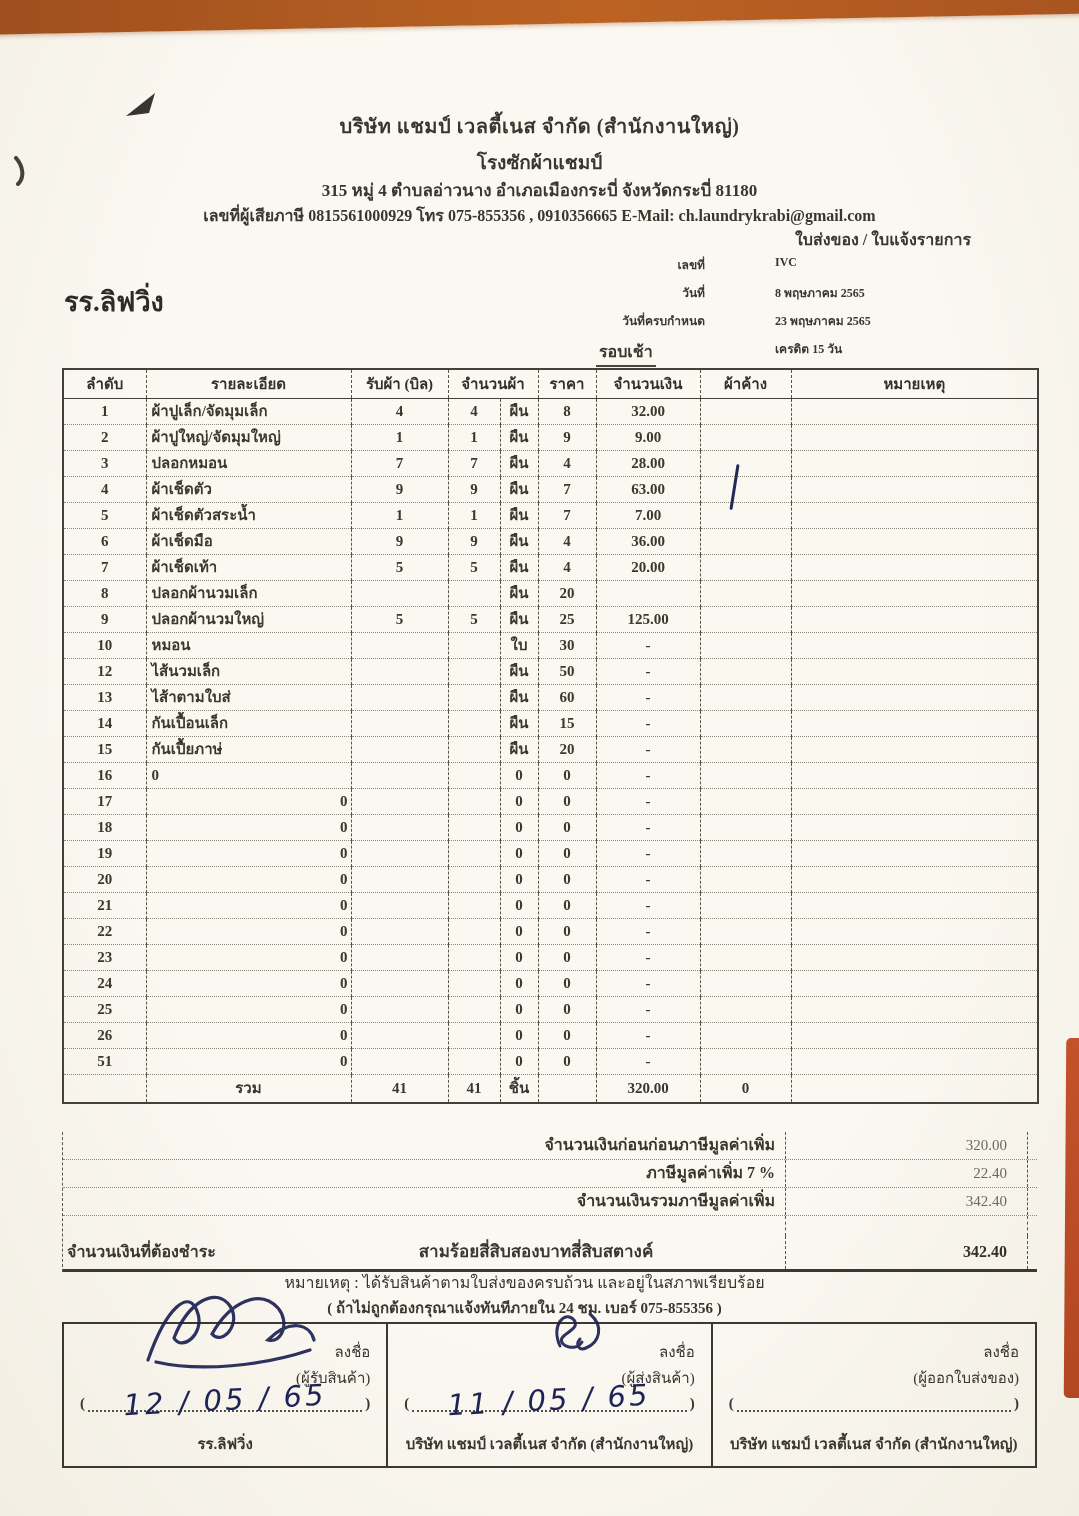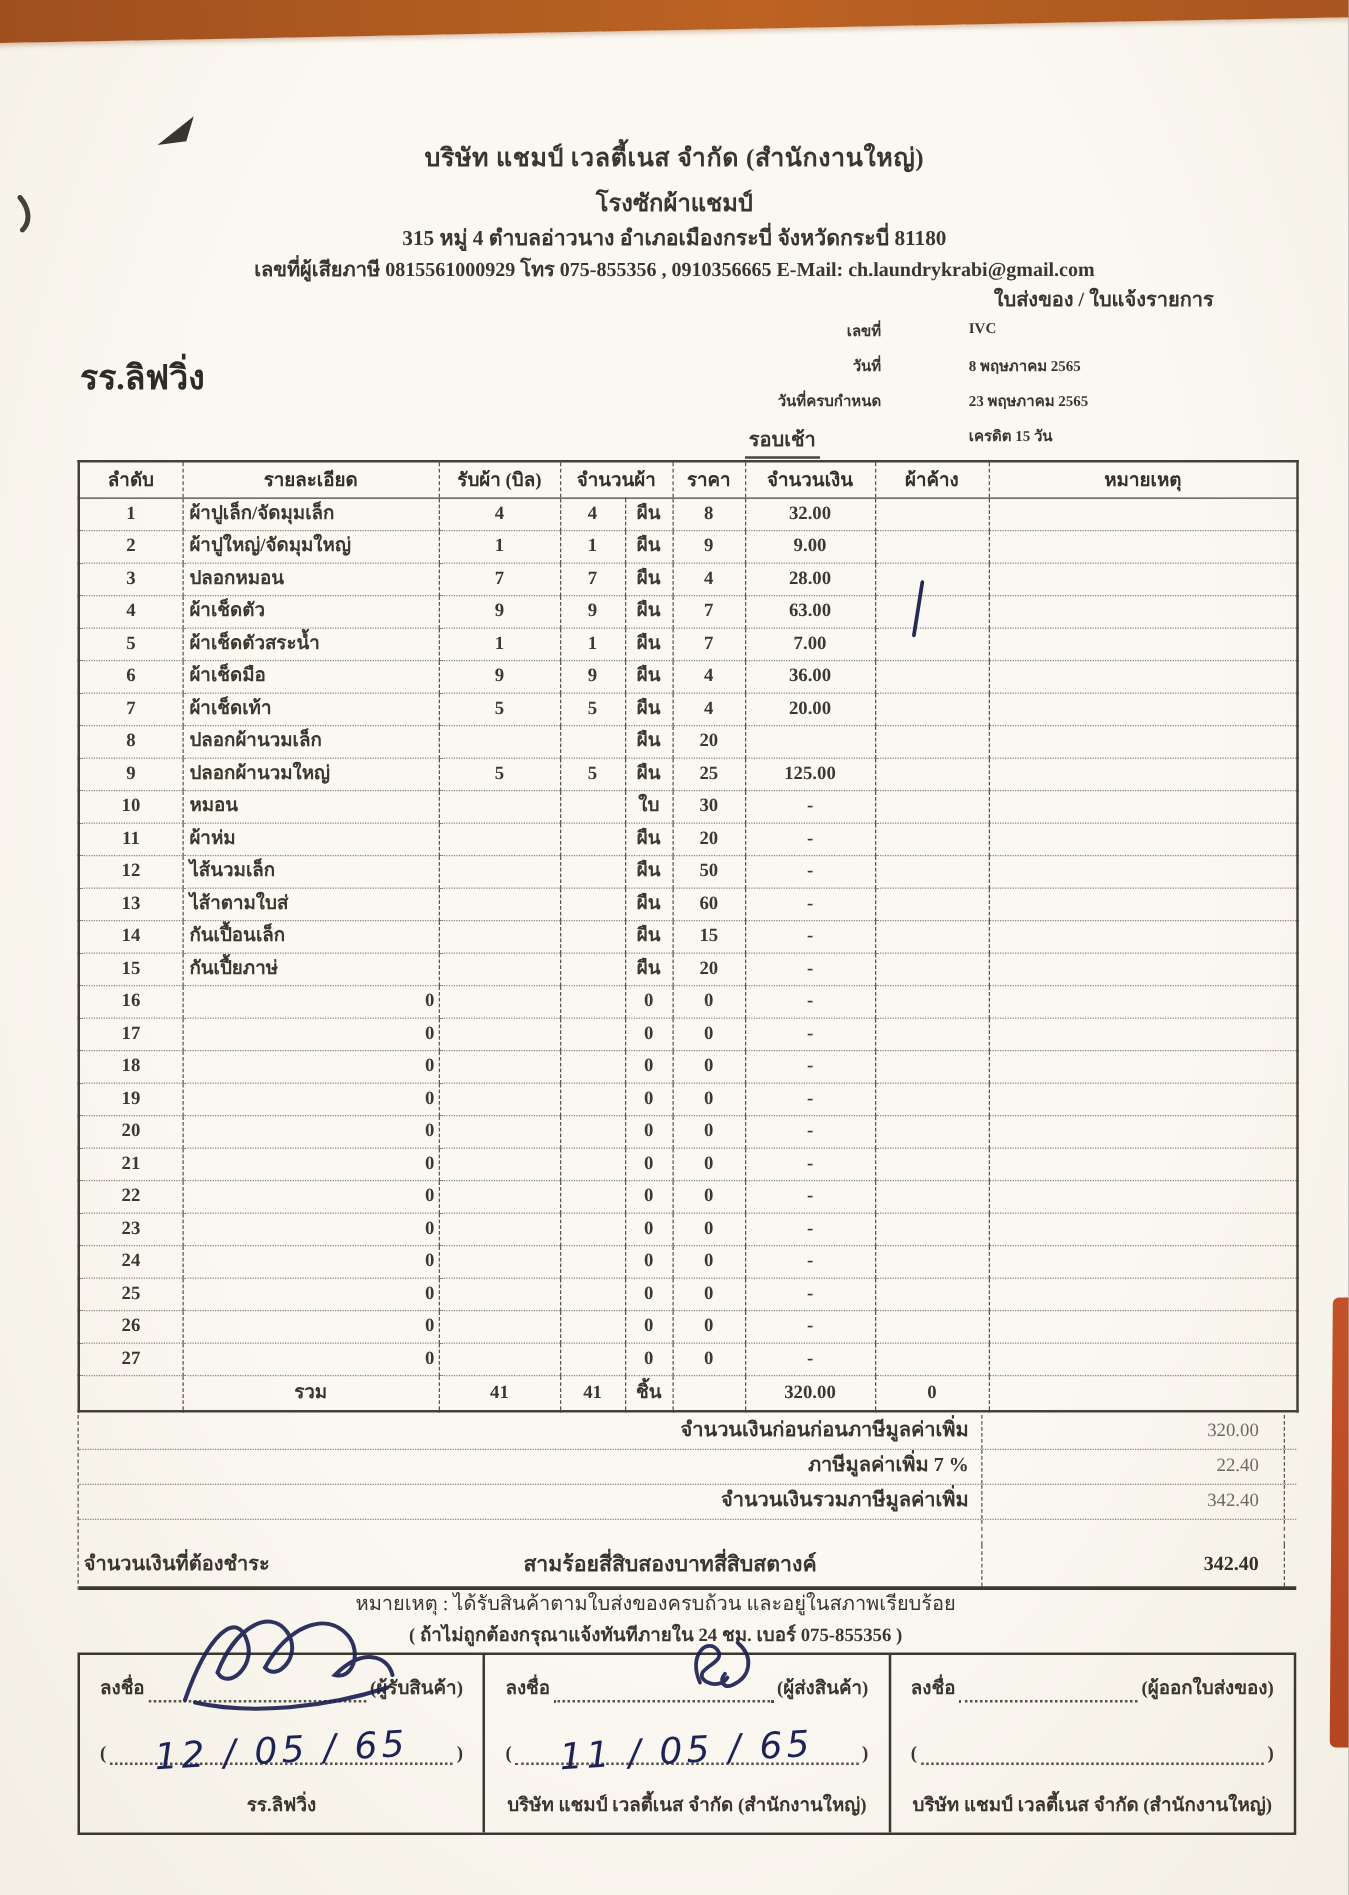--- a/index.html
+++ b/index.html
@@ -65,21 +65,21 @@
   .due-end{width:9px;}
 
   .note1{position:absolute;left:0;right:30px;top:1270px;text-align:center;font-weight:normal;font-size:16px;}
   .note2{position:absolute;left:0;right:30px;top:1296px;text-align:center;font-weight:bold;font-size:15px;}
 
   
   .sig-strip{position:absolute;left:62px;top:1322px;width:975px;height:146px;
     border:2px solid #3b3831;display:flex;box-sizing:border-box;}
   .sig-box{flex:1;padding:16px 16px 8px;position:relative;}
   .sig-box + .sig-box{border-left:2px solid #3b3831;}
-  .sig-line1{display:flex;align-items:flex-end;font-weight:bold;font-size:15px;height:22px;}
+  .sig-line1{display:flex;align-items:flex-end;font-weight:normal;font-size:15px;height:22px;flex-direction:column;}
   .sig-line2{display:flex;align-items:flex-end;margin-top:24px;font-weight:bold;font-size:15px;height:26px;}
   .sig-line3{text-align:center;font-weight:bold;font-size:15px;margin-top:20px;white-space:nowrap;}
   .leader{flex:1;border-bottom:2px dotted #55504a;margin:0 3px;height:16px;position:relative;}
   .hand-date{position:absolute;left:50%;bottom:-7px;transform:translateX(-50%) rotate(-3deg);
     font-size:29px;color:#1d2355;font-family:"DejaVu Sans",sans-serif;font-style:italic;
     letter-spacing:3px;white-space:nowrap;font-weight:normal;}
 
   
   .overlay{position:absolute;}
   .pending-stroke{left:733px;top:464px;width:3px;height:46px;background:#232a58;
@@ -251,31 +251,20 @@
           <td class="c-desc">หมอน</td>
           <td class="c-bill"></td>
           <td class="c-qty"></td>
           <td class="c-unit">ใบ</td>
           <td class="c-price">30</td>
           <td class="c-amount">-</td>
           <td class="c-pending"></td>
           <td class="c-note"></td>
         </tr>
         <tr>
-          <td class="c-no">11</td>
-          <td class="c-desc">ผ้าห่ม</td>
-          <td class="c-bill"></td>
-          <td class="c-qty"></td>
-          <td class="c-unit">ผืน</td>
-          <td class="c-price">20</td>
-          <td class="c-amount">-</td>
-          <td class="c-pending"></td>
-          <td class="c-note"></td>
-        </tr>
-        <tr>
           <td class="c-no">12</td>
           <td class="c-desc">ไส้นวมเล็ก</td>
           <td class="c-bill"></td>
           <td class="c-qty"></td>
           <td class="c-unit">ผืน</td>
           <td class="c-price">50</td>
           <td class="c-amount">-</td>
           <td class="c-pending"></td>
           <td class="c-note"></td>
         </tr>
@@ -427,21 +416,21 @@
           <td class="c-desc">0</td>
           <td class="c-bill"></td>
           <td class="c-qty"></td>
           <td class="c-unit">0</td>
           <td class="c-price">0</td>
           <td class="c-amount">-</td>
           <td class="c-pending"></td>
           <td class="c-note"></td>
         </tr>
         <tr>
-          <td class="c-no">27</td>
+          <td class="c-no">51</td>
           <td class="c-desc">0</td>
           <td class="c-bill"></td>
           <td class="c-qty"></td>
           <td class="c-unit">0</td>
           <td class="c-price">0</td>
           <td class="c-amount">-</td>
           <td class="c-pending"></td>
           <td class="c-note"></td>
         </tr>
       </tbody>

